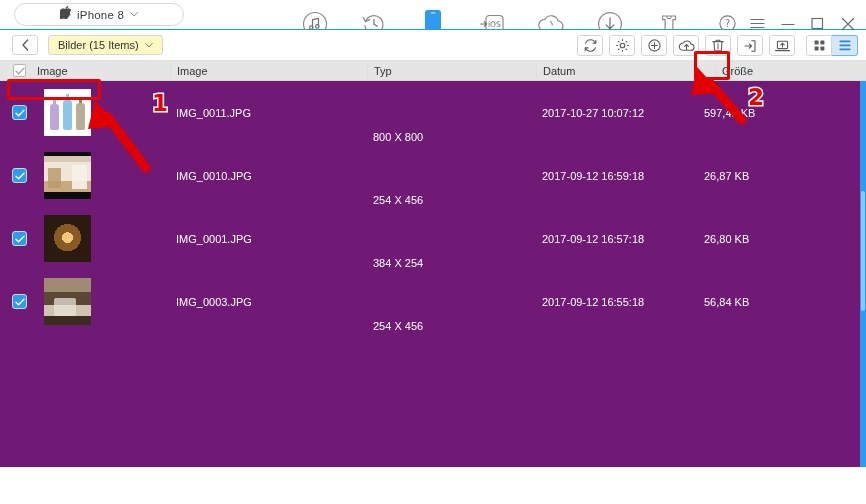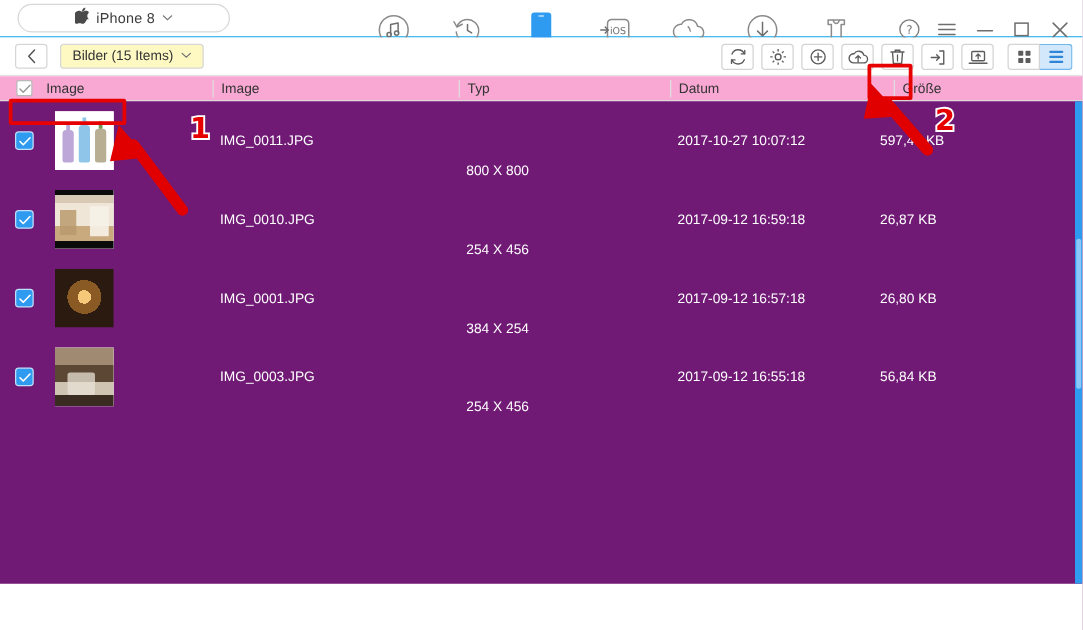--- a/index.html
+++ b/index.html
@@ -121,21 +121,21 @@
   .viewgroup { display: flex; margin-left: 5px; }
   .viewgroup .sbtn { border-radius: 0; }
   .viewgroup .sbtn:first-child { border-radius: 3px 0 0 3px; }
   .viewgroup .sbtn:last-child { border-radius: 0 3px 3px 0; border-left: none; }
   .sbtn.active { background: #d3e9fb; border-color: #6fb6ec; }
 
   
   .colhead {
     position: relative;
     height: 20px;
-    background: #f9a8d4;
+    background: #e5e5e5;
     border-bottom: 1px solid #d9d9d9;
     display: flex;
     align-items: center;
     font-size: 11px;
     color: #333;
   }
   .colhead .cell { position: absolute; top: 0; height: 20px; line-height: 20px; }
   .colhead .divider {
     position: absolute; top: 3px; height: 14px; width: 1px; background: #dedede;
   }

